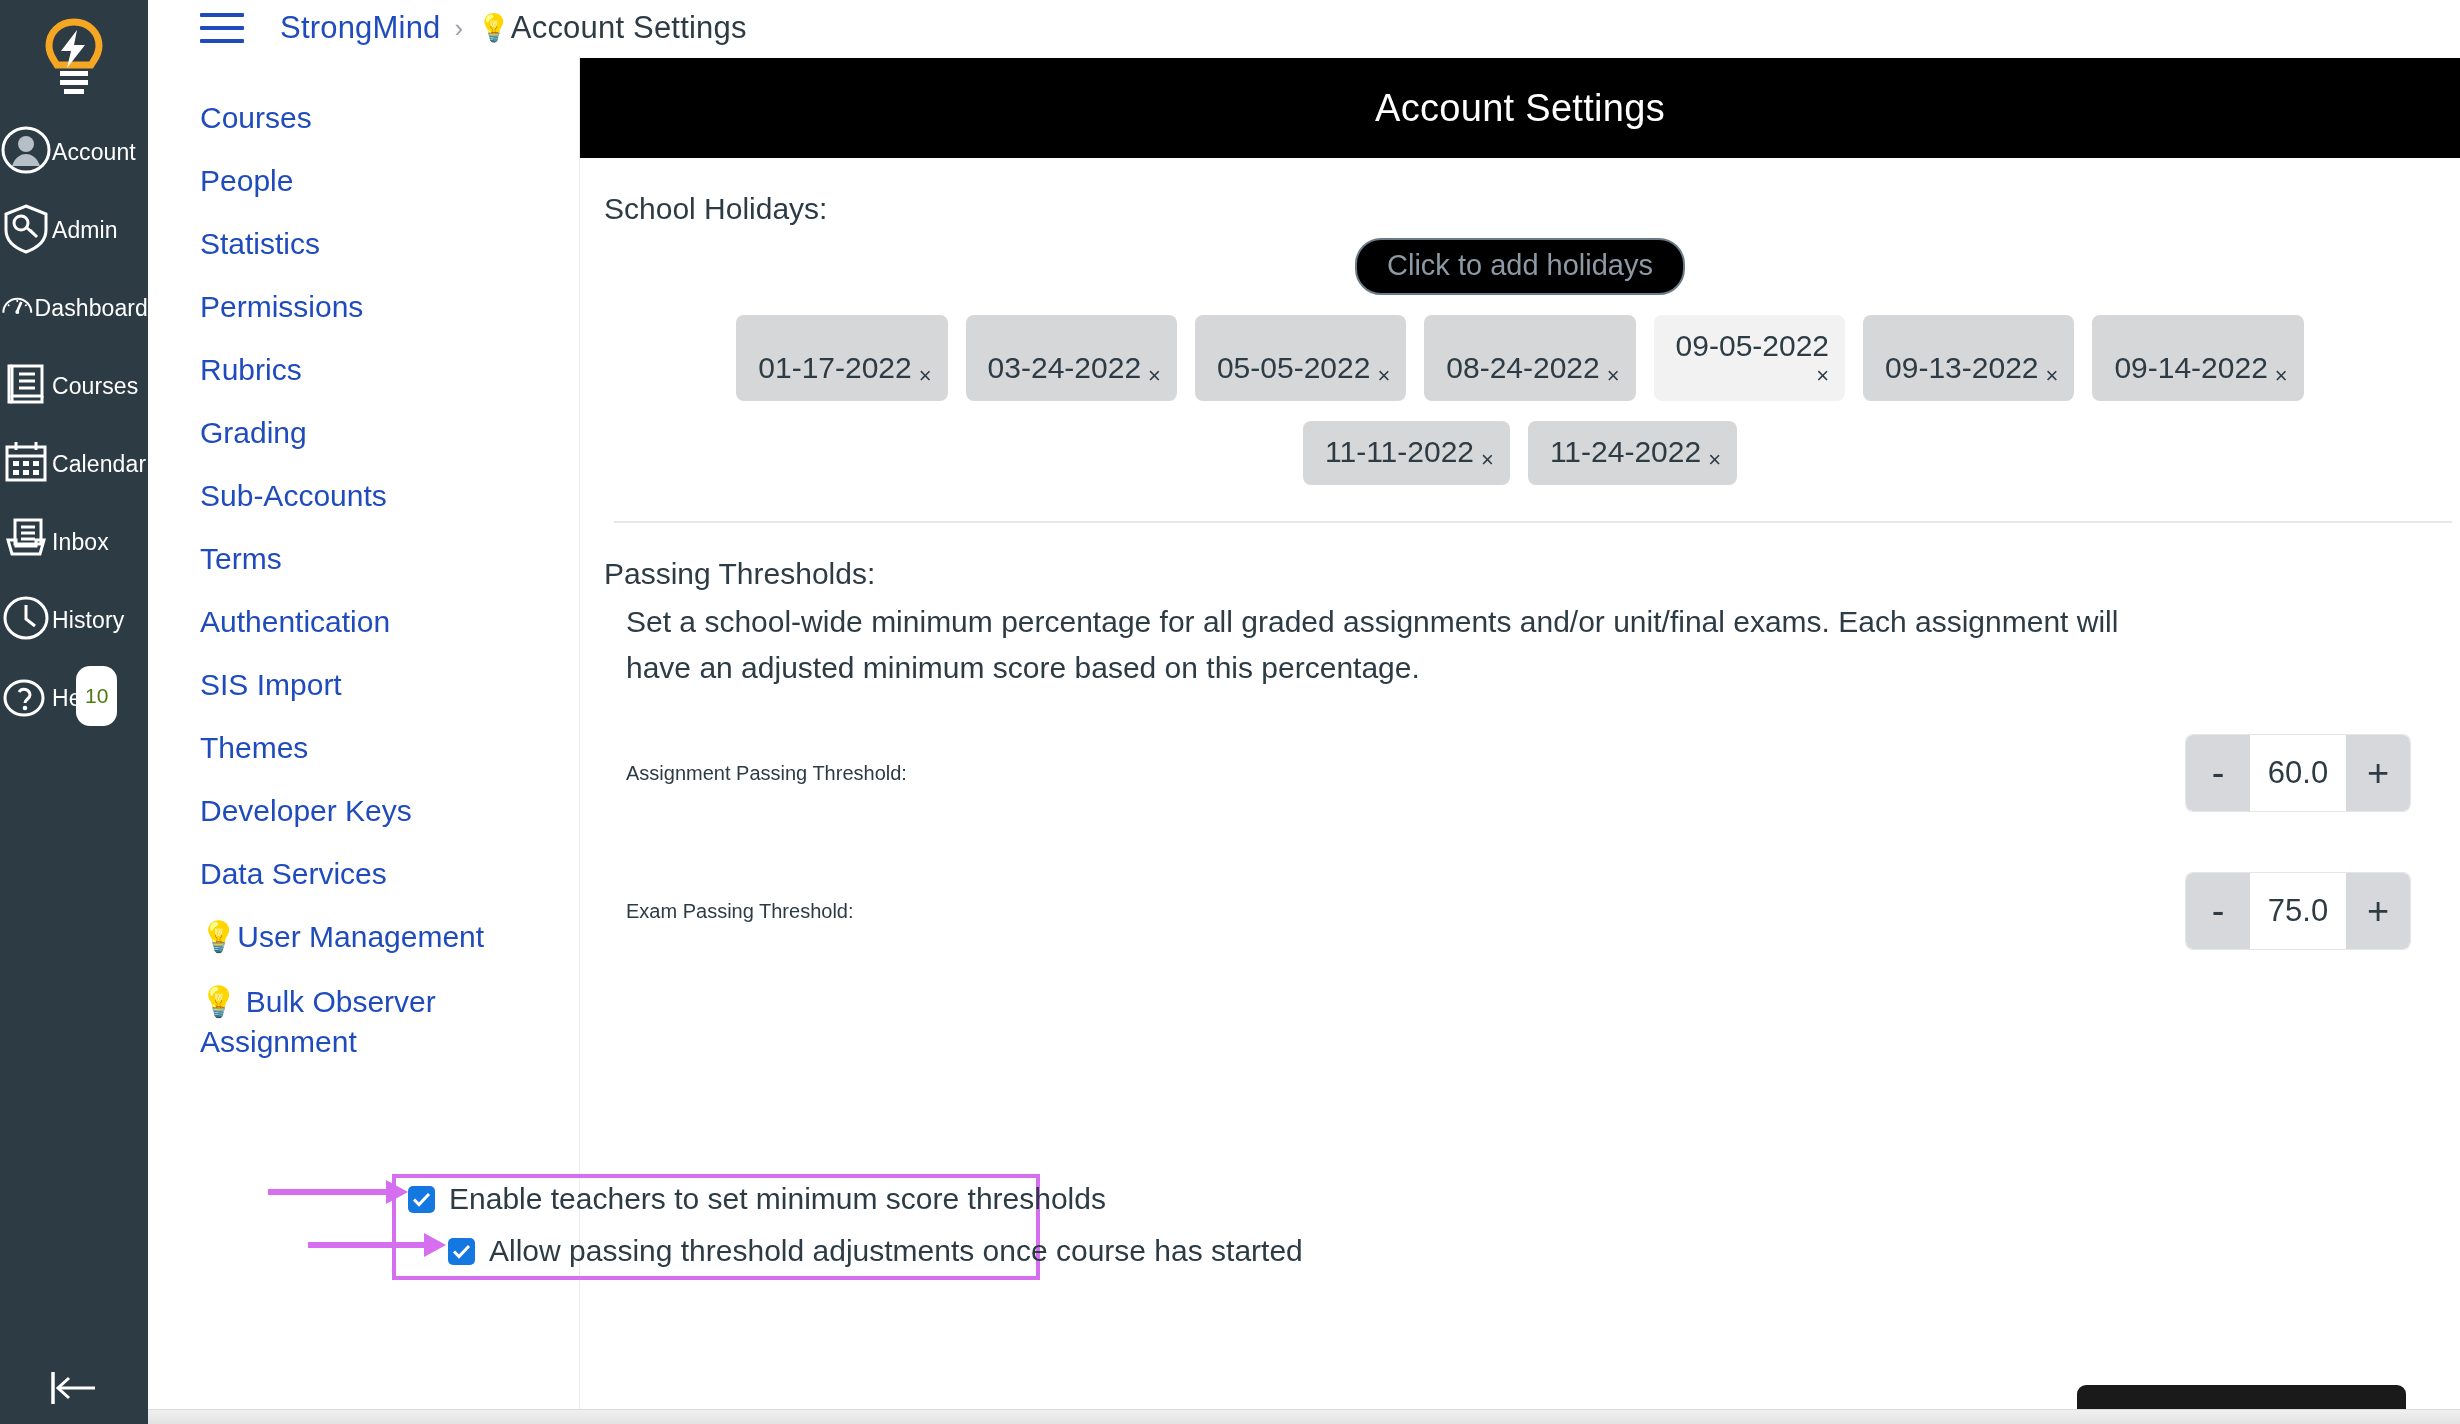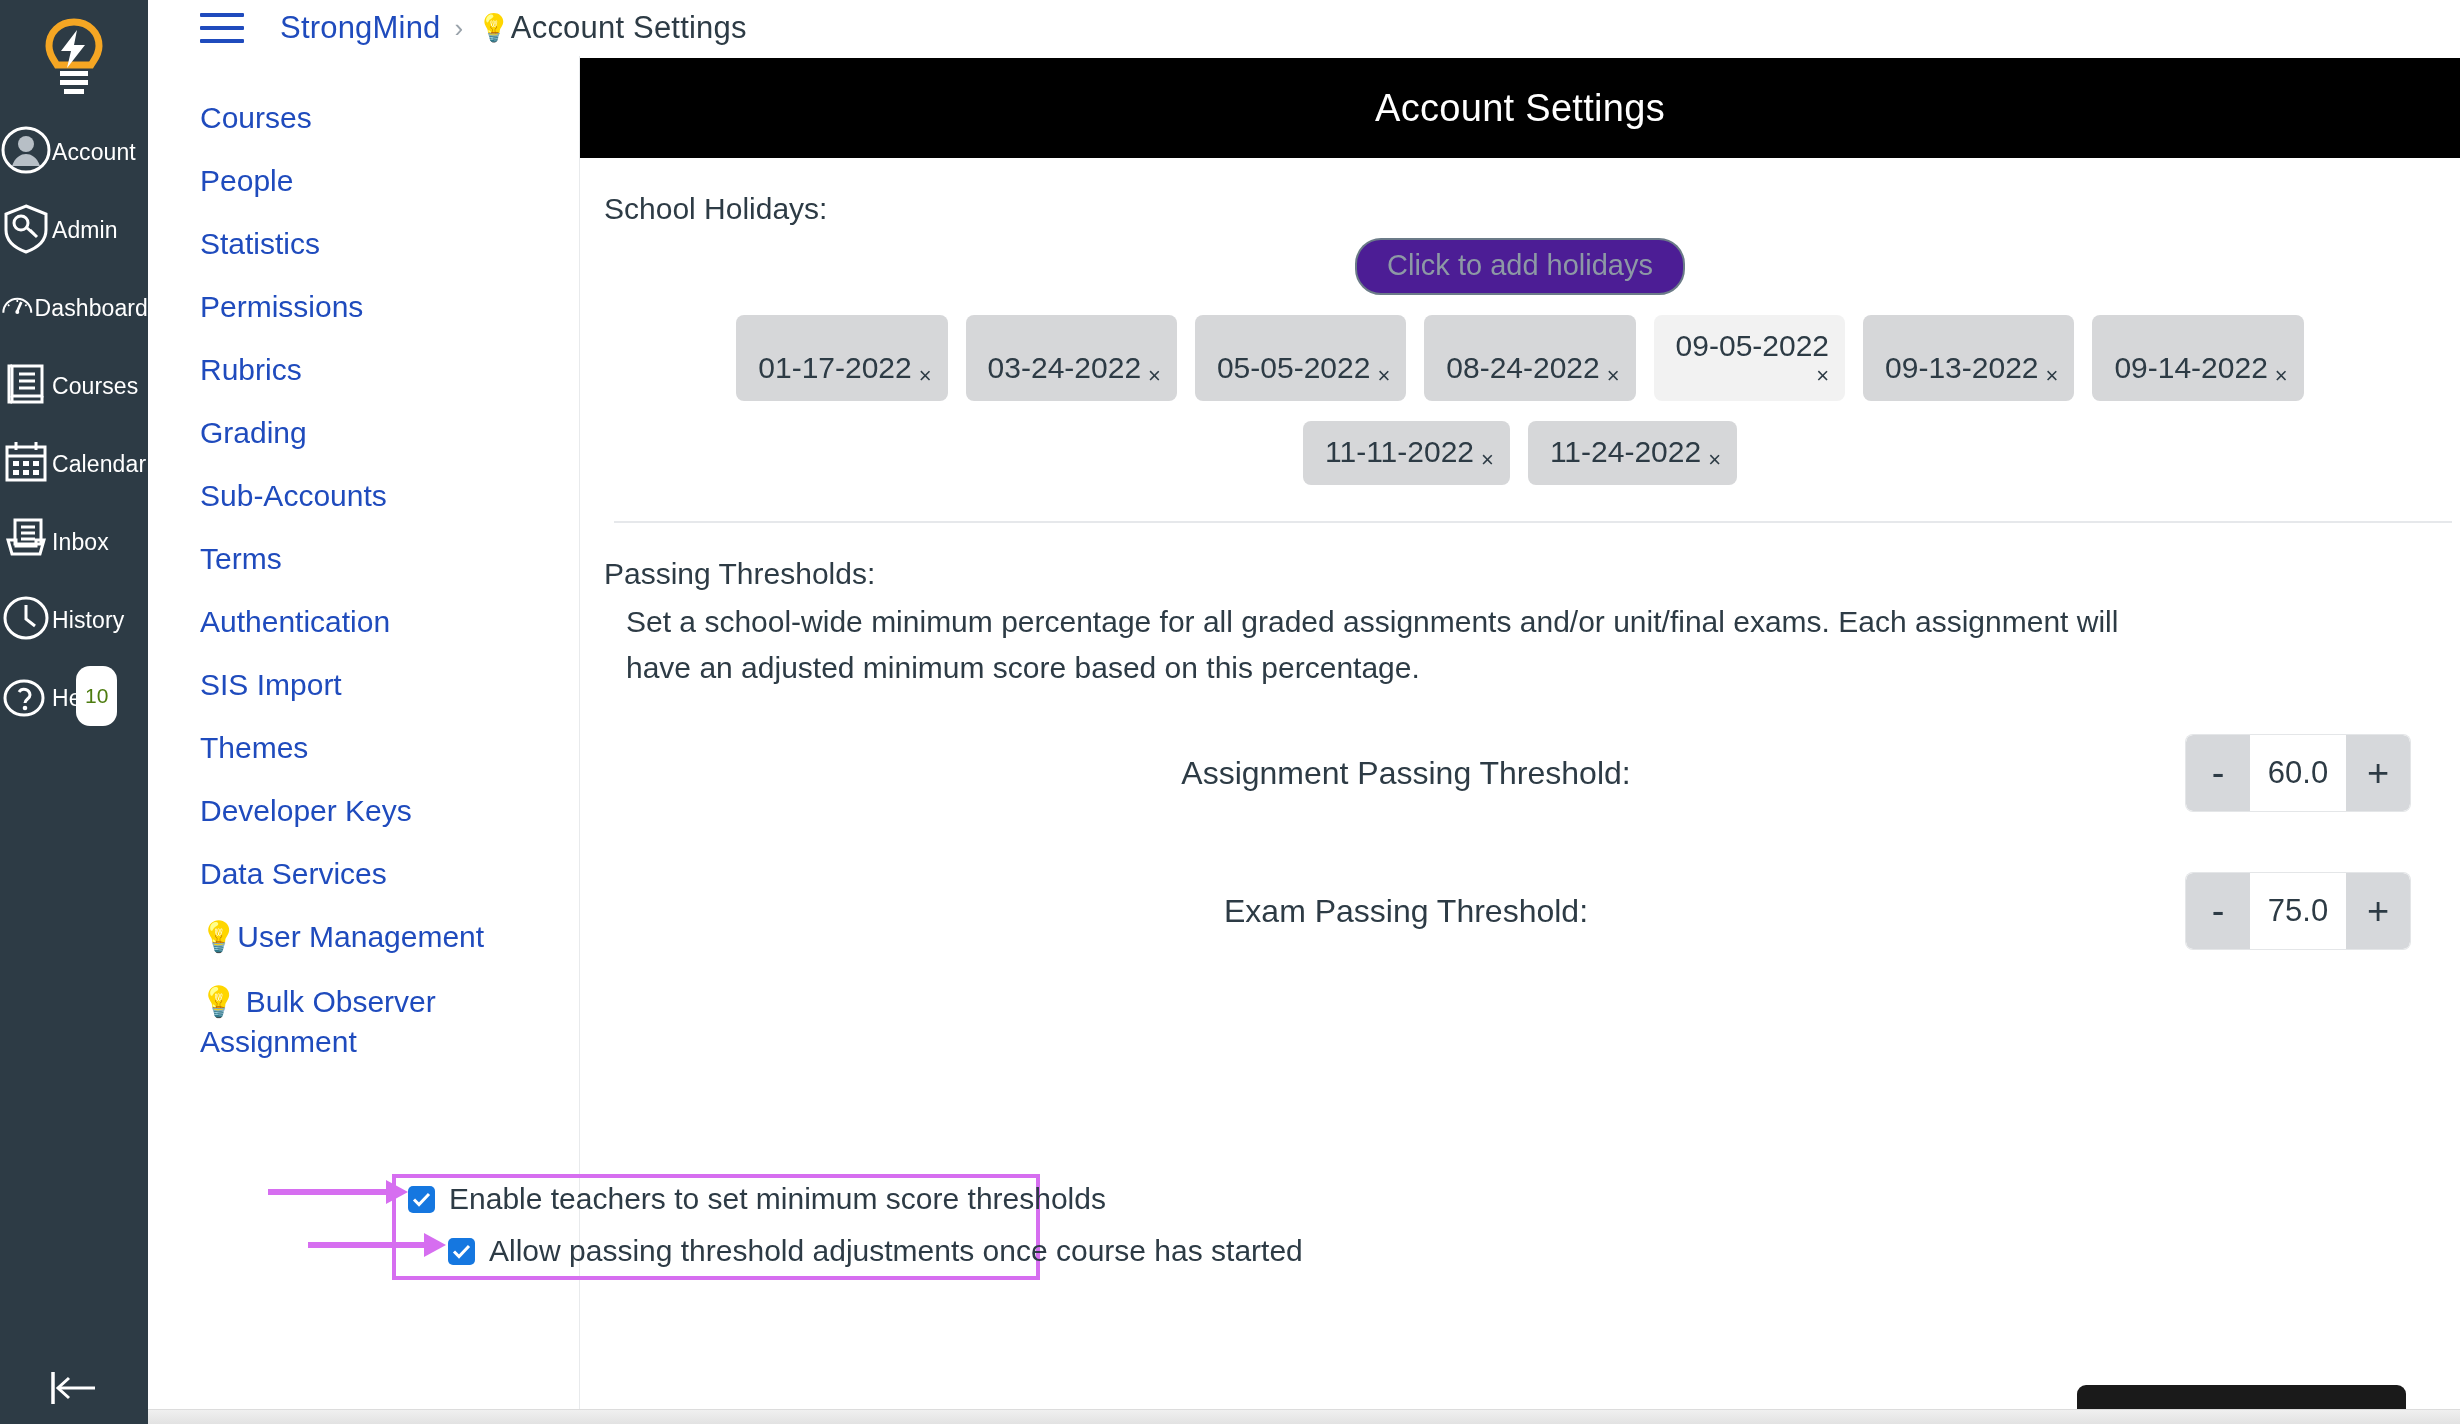--- a/index.html
+++ b/index.html
@@ -165,21 +165,21 @@
   }
 
   .add-holiday-wrap {
     display: flex;
     justify-content: center;
     margin-top: 12px;
   }
   #add-holidays-button {
     border: 2px solid #6b7b88;
     border-radius: 26px;
-    background: #4c1d95;
+    background: #000000;
     color: #8d99a5;
     font-size: 29px;
     padding: 9px 30px 11px 30px;
     cursor: pointer;
     font-family: "Liberation Sans", sans-serif;
   }
 
   .chip-row {
     display: flex;
     justify-content: center;
@@ -221,24 +221,23 @@
     max-width: 1505px;
   }
 
   .threshold-row {
     display: flex;
     align-items: center;
     margin-top: 44px;
     padding-left: 22px;
   }
   .threshold-label {
-    font-size: 32px;
+    font-size: 20px;
     color: #2D3B45;
     flex: 1;
-    text-align: center;
   }
   .stepper {
     display: flex;
     align-items: stretch;
     border-radius: 7px;
     overflow: hidden;
     box-shadow: 0 0 0 1px #e4e6e8;
     background: #ffffff;
     height: 76px;
     margin-right: 26px;

